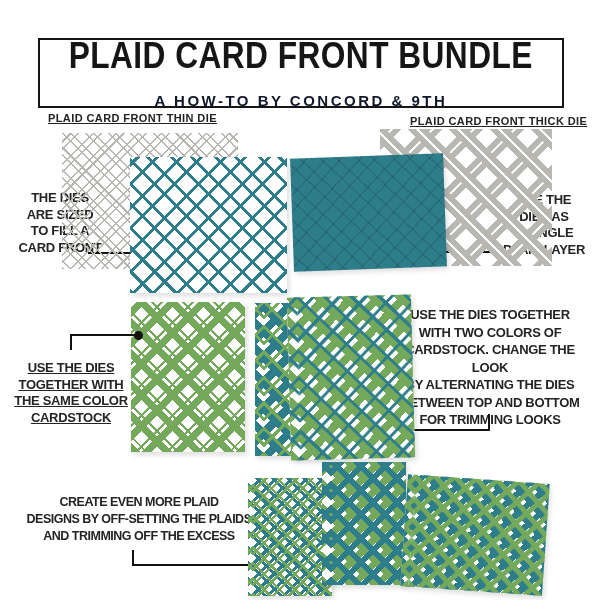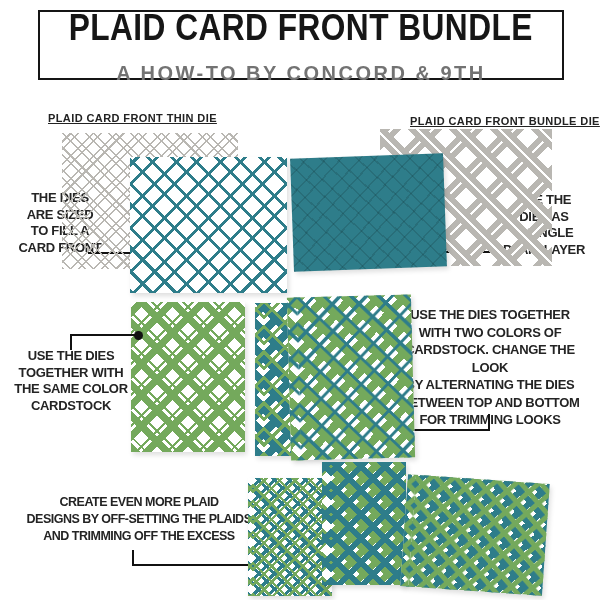--- a/index.html
+++ b/index.html
@@ -6,49 +6,49 @@
   body{
     width:600px;height:600px;overflow:hidden;
     background:var(--background,#ffffff);
     font-family:"Liberation Sans", sans-serif;
     color:var(--text,#2a2a2a);
   }
   .canvas{position:relative;width:600px;height:600px;background:var(--background,#ffffff);}
 
   
   .title-box{
-    position:absolute;left:38px;top:10px;width:522px;height:66px;
+    position:absolute;left:38px;top:38px;width:522px;height:66px;
     border:2.5px solid #151515;background:#fff;
     display:flex;flex-direction:column;align-items:center;justify-content:center;
   }
   .title{
     font-weight:700;font-size:36px;line-height:38px;letter-spacing:0.5px;
     color:#161616;white-space:nowrap;transform:scaleX(0.88);transform-origin:center;
   }
   .subtitle{
-    font-weight:700;font-size:20px;line-height:16px;letter-spacing:2.5px;
-    color:#737373;white-space:nowrap;margin-top:18px;
+    font-weight:700;font-size:15px;line-height:16px;letter-spacing:2.5px;
+    color:#0f172a;white-space:nowrap;margin-top:18px;
   }
 
   
   .die-label{
     position:absolute;font-weight:700;font-size:11px;letter-spacing:0.4px;
     color:#222;white-space:nowrap;text-decoration:underline;
   }
   .die-label--thin{left:48px;top:112px;}
   .die-label--thick{left:410px;top:115px;}
 
   
   .annotation{
     position:absolute;font-weight:700;font-size:13px;line-height:16.5px;
     letter-spacing:-0.3px;text-align:center;white-space:pre-line;color:#242424;
   }
   .ann-fill{left:10px;top:190px;width:100px;}
   .ann-single{left:496px;top:192px;width:96px;}
-  .ann-same{left:8px;top:348px;width:126px;}
+  .ann-same{left:8px;top:360px;width:126px;text-decoration:underline;}
   .ann-two{left:390px;top:306px;width:200px;line-height:17.5px;}
   .ann-offset{left:24px;top:494px;width:230px;font-size:12.5px;letter-spacing:-0.5px;line-height:17px;}
 
   
   .h-line,.v-line{position:absolute;background:var(--connector,#111);}
   .h-line{height:2px;}
   .v-line{width:2px;}
   .dot{position:absolute;width:9px;height:9px;border-radius:50%;background:var(--connector,#111);}
 
   
@@ -146,21 +146,21 @@
 <body>
 
 <div class="canvas">
 
   <div class="title-box">
     <div class="title">PLAID CARD FRONT BUNDLE</div>
     <div class="subtitle">A HOW-TO BY CONCORD &amp; 9TH</div>
   </div>
 
   <div class="die-label die-label--thin">PLAID CARD FRONT THIN DIE</div>
-  <div class="die-label die-label--thick">PLAID CARD FRONT BUNDLE DIE</div>
+  <div class="die-label die-label--thick">PLAID CARD FRONT THICK DIE</div>
 
   <div class="swatch die-thin"></div>
   <div class="swatch card card-thin-teal"></div>
   <div class="swatch card card-solid"></div>
   <div class="swatch die-thick"></div>
 
   <div class="annotation ann-fill">THE DIES
 ARE SIZED
 TO FILL A
 CARD FRONT</div>

